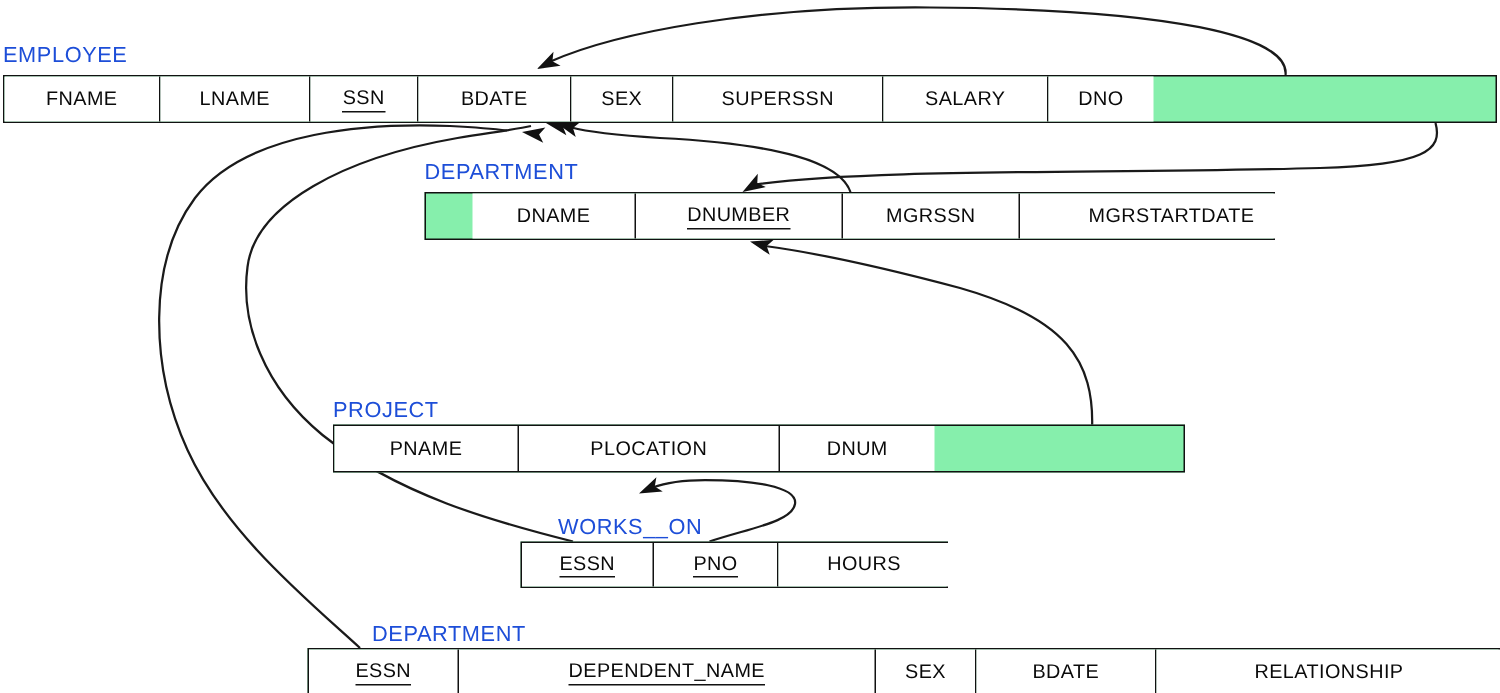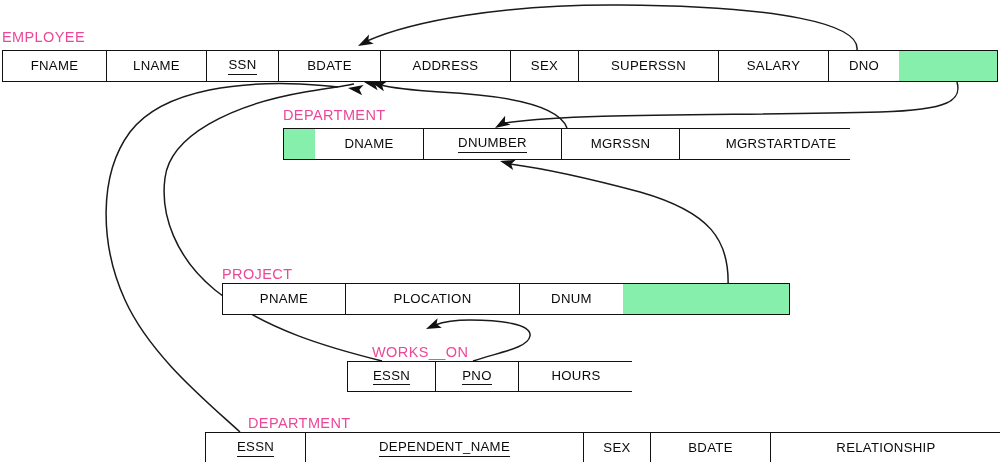--- a/index.html
+++ b/index.html
@@ -13,21 +13,21 @@
     width: 1000px;
     height: 462px;
     background: #ffffff;
     overflow: hidden;
     font-family: "Liberation Sans", sans-serif;
   }
   .rel-label {
     position: absolute;
     font-size: 14.5px;
     letter-spacing: 0.4px;
-    color: #ec4899;
+    color: #1d4ed8;
     white-space: nowrap;
     line-height: 1;
   }
   .rel-table {
     position: absolute;
     display: flex;
     border: 1.6px solid #111111;
     box-sizing: border-box;
     background: #86efac;
   }
@@ -117,23 +117,20 @@
         </div>
         <div class="attr-cell" style="width: 100px; flex: 0 0 100px;">
           <span class="attr-text">LNAME</span>
         </div>
         <div class="attr-cell pk" style="width: 72px; flex: 0 0 72px;">
           <span class="attr-text">SSN</span>
         </div>
         <div class="attr-cell" style="width: 102px; flex: 0 0 102px;">
           <span class="attr-text">BDATE</span>
         </div>
-        <div class="attr-cell" style="width: 130px; flex: 0 0 130px;">
-          <span class="attr-text">ADDRESS</span>
-        </div>
         <div class="attr-cell" style="width: 68px; flex: 0 0 68px;">
           <span class="attr-text">SEX</span>
         </div>
         <div class="attr-cell" style="width: 140px; flex: 0 0 140px;">
           <span class="attr-text">SUPERSSN</span>
         </div>
         <div class="attr-cell" style="width: 110px; flex: 0 0 110px;">
           <span class="attr-text">SALARY</span>
         </div>
         <div class="attr-cell" style="width: 70px; flex: 0 0 70px;">

